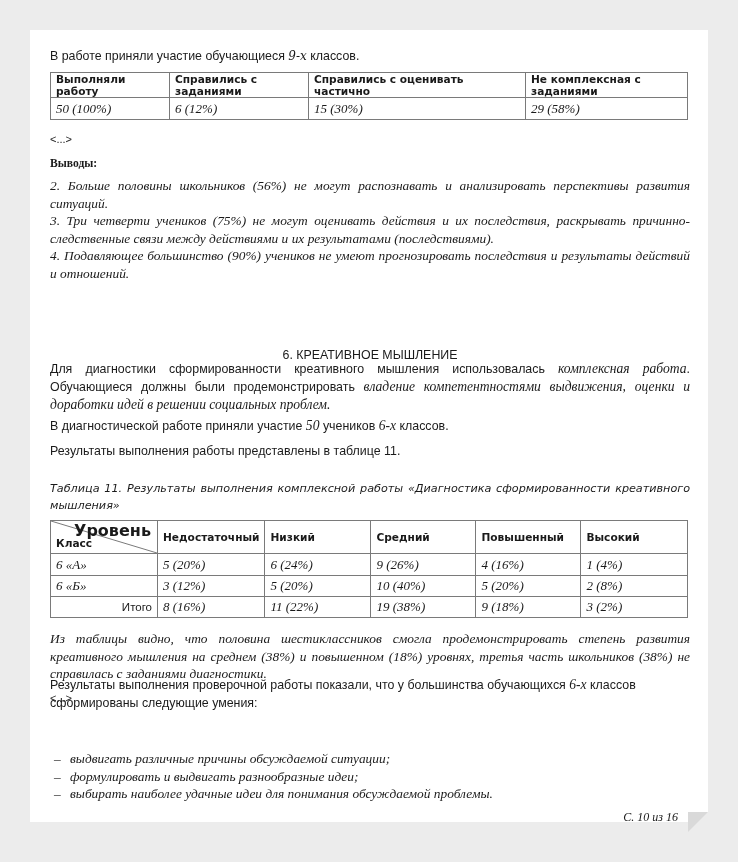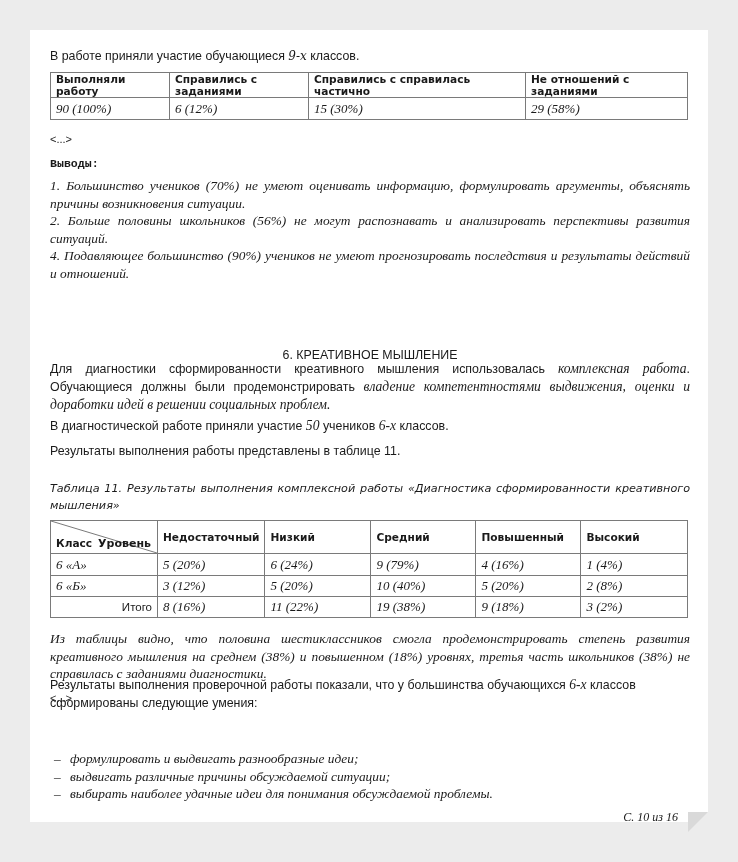--- a/index.html
+++ b/index.html
@@ -22,23 +22,23 @@
   .it { font-family:"Liberation Serif", serif; font-style:italic; font-size:13.6px; }
   p { margin:0; }
   .abs { position:absolute; left:0; }
   table { border-collapse:collapse; position:absolute; left:0; width:638px;padding-left:32px; }
   td, th { border:1px solid #7a7a7a; padding:0 5px; text-align:left; vertical-align:middle; }
   th { font-family:"DejaVu Sans", sans-serif; font-weight:bold; font-size:10.6px; }
   td { font-family:"Liberation Serif", serif; font-style:italic; font-size:13px; }
   td.plain { font-family:"Liberation Sans", sans-serif; font-style:normal; font-size:11.5px;text-align:right; }
   .diag { position:relative; padding:0; }
   .diag svg { position:absolute; left:0; top:0; width:100%; height:100%; }
-  .diag .top { position:absolute; right:6px; top:16px; font-family:"DejaVu Sans", sans-serif; font-weight:bold; font-size:11px; }
+  .diag .top { position:absolute; right:6px; top:0; font-family:"DejaVu Sans", sans-serif; font-weight:bold; font-size:16px; }
   .diag .bot { position:absolute; left:5px; bottom:4px; font-family:"DejaVu Sans", sans-serif; font-weight:bold; font-size:10.6px; }
-  .bold-h { font-family:Liberation Mono, monospace; font-weight:bold; font-size:11.6px; }
+  .bold-h { font-family:Liberation Serif, serif; font-weight:bold; font-size:11.6px; }
   .conc { font-family:"Liberation Serif", serif; font-style:italic; font-size:13.4px; line-height:17.5px; text-align:justify; }
   .center { text-align:center; width:640px; }
   .caption { font-family:"DejaVu Sans", sans-serif; font-style:italic; font-size:11.2px; line-height:17px; text-align:justify; }
   ul.dash { list-style:none; margin:0; padding:0; }
   ul.dash li { position:relative; padding-left:20px; font-family:"Liberation Serif", serif; font-style:italic; font-size:13.4px; line-height:17.5px; }
   ul.dash li::before { content:"–"; position:absolute; left:4px; font-style:normal; }
   .pagenum { position:absolute; right:30px; top:780px; font-family:"Liberation Serif", serif; font-style:italic; font-size:12px;text-align:center; }
 </style>
 </head>
 <body>
@@ -46,39 +46,39 @@
 <div class="page">
   <div class="content">
 
     <p class="sans abs" style="top:17px;"><span>В работе приняли участие обучающиеся </span><span class="serif-i" style="font-size:12px;">9-х</span><span> классов.</span></p>
 
     <table style="top:42px;">
       <tbody>
           <tr style="height:22px;">
         <th style="width:108px;">Выполняли работу</th>
         <th style="width:128px;">Справились с заданиями</th>
-        <th style="width:206px;">Справились с справилась частично</th>
-        <th>Не отношений с заданиями</th>
+        <th style="width:206px;">Справились с оценивать частично</th>
+        <th>Не комплексная с заданиями</th>
       </tr>
       <tr style="height:22px;">
-        <td>90 (100%)</td>
+        <td>50 (100%)</td>
         <td>6 (12%)</td>
         <td>15 (30%)</td>
         <td>29 (58%)</td>
       </tr>
     </tbody>
       </table>
 
     <p class="sans abs" style="top:100px; font-size:11px;">&lt;...&gt;</p>
 
     <p class="bold-h abs" style="top:127px;">Выводы:</p>
 
     <div class="abs conc" style="top:147px; width:640px;">
-      <p>1. Большинство учеников (70%) не умеют оценивать информацию, формулировать аргументы, объяснять причины возникновения ситуации.</p>
       <p>2. Больше половины школьников (56%) не могут распознавать и анализировать перспективы развития ситуаций.</p>
+      <p>3. Три четверти учеников (75%) не могут оценивать действия и их последствия, раскрывать причинно-следственные связи между действиями и их результатами (последствиями).</p>
       <p>4. Подавляющее большинство (90%) учеников не умеют прогнозировать последствия и результаты действий и отношений.</p>
     </div>
 
     <p class="sans abs center" style="top:316px;">6. КРЕАТИВНОЕ МЫШЛЕНИЕ</p>
 
     <p class="sans abs" style="top:330px; width:640px; text-align:justify;"><span>Для диагностики сформированности креативного мышления использовалась </span><span class="it">комплексная работа</span><span>. Обучающиеся должны были продемонстрировать </span><span class="it">владение компетентностями выдвижения, оценки и доработки идей в решении социальных проблем.</span></p>
 
     <p class="sans abs" style="top:387px;"><span>В диагностической работе приняли участие </span><span class="it">50</span><span> учеников </span><span class="it">6-х</span><span> классов.</span></p>
 
     <p class="sans abs" style="top:412px;">Результаты выполнения работы представлены в таблице 11.</p>
@@ -98,21 +98,21 @@
         <th style="width:94px;">Недостаточный</th>
         <th style="width:95px;">Низкий</th>
         <th style="width:94px;">Средний</th>
         <th style="width:94px;">Повышенный</th>
         <th>Высокий</th>
       </tr>
       <tr style="height:22px;">
         <td>6 «А»</td>
         <td>5 (20%)</td>
         <td>6 (24%)</td>
-        <td>9 (79%)</td>
+        <td>9 (26%)</td>
         <td>4 (16%)</td>
         <td>1 (4%)</td>
       </tr>
       <tr style="height:21px;">
         <td>6 «Б»</td>
         <td>3 (12%)</td>
         <td>5 (20%)</td>
         <td>10 (40%)</td>
         <td>5 (20%)</td>
         <td>2 (8%)</td>
@@ -128,20 +128,20 @@
     </tbody>
       </table>
 
     <p class="conc abs" style="top:600px; width:640px;">Из таблицы видно, что половина шестиклассников смогла продемонстрировать степень развития креативного мышления на среднем (38%) и повышенном (18%) уровнях, третья часть школьников (38%) не справилась с заданиями диагностики.</p>
 
     <p class="sans abs" style="top:659px; font-size:11px;">&lt;...&gt;</p>
 
     <p class="sans abs" style="top:646px; width:640px;"><span>Результаты выполнения проверочной работы показали, что у большинства обучающихся </span><span class="it">6-х</span><span> классов сформированы следующие умения:</span></p>
 
     <ul class="dash abs" style="top:720px; width:640px;">
+      <li>выдвигать различные причины обсуждаемой ситуации;</li>
       <li>формулировать и выдвигать разнообразные идеи;</li>
-      <li>выдвигать различные причины обсуждаемой ситуации;</li>
       <li>выбирать наиболее удачные идеи для понимания обсуждаемой проблемы.</li>
     </ul>
   </div>
   <p class="pagenum">С. 10 из 16</p>
 </div>
 <div class="fold"></div>
 
 </body></html>

